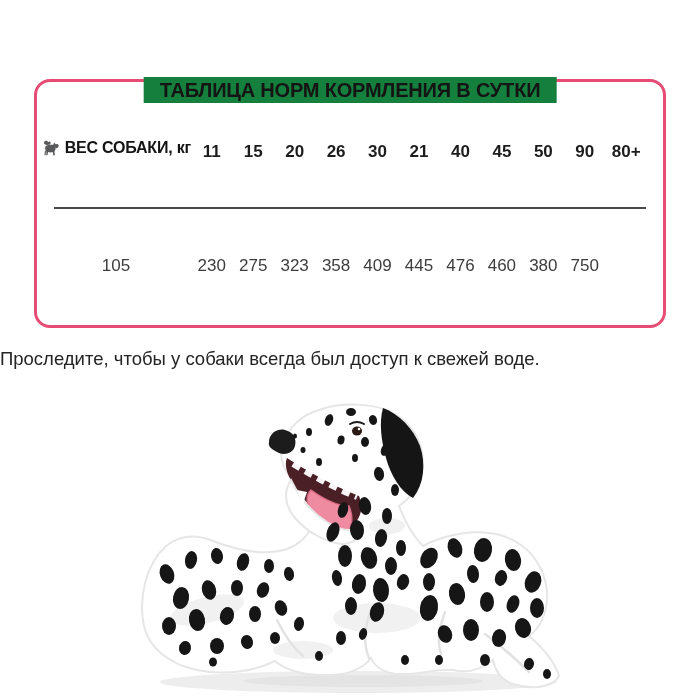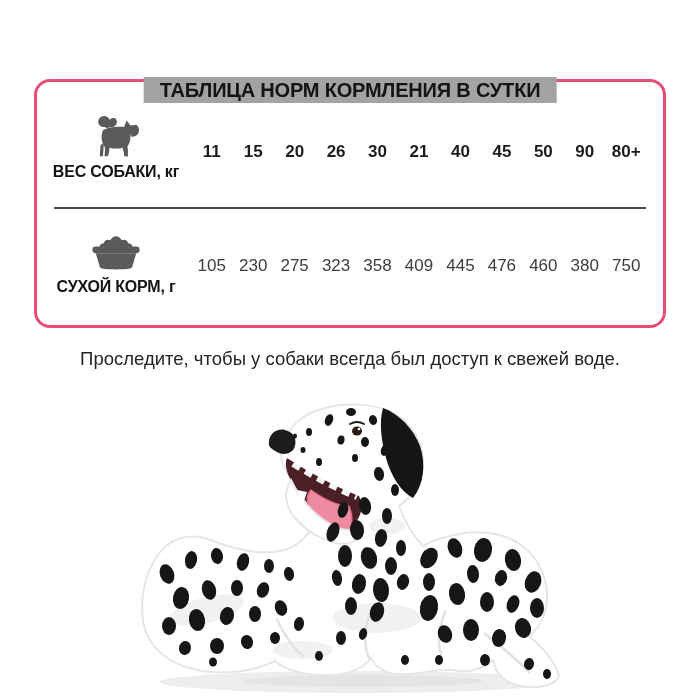--- a/index.html
+++ b/index.html
@@ -18,57 +18,57 @@
   
   .table-card{
     position:absolute;left:34px;top:79px;width:632px;height:249px;
     box-sizing:border-box;
     border:3px solid var(--accent);
     border-radius:16px;
     background:#ffffff;
   }
   .table-title{
     position:absolute;top:-5px;left:50%;transform:translateX(-50%);
-    background:#a3a3a3;
+    background:#15803d;
     padding:0 16px;
     font-size:20px;line-height:26px;font-weight:bold;
     letter-spacing:-0.2px;
     color:var(--text_dark);
     white-space:nowrap;
   }
   .t-row{
     display:grid;
     grid-template-columns:150px repeat(11,1fr);
     align-items:center;
     padding:0 16px 0 4px;
   }
   .t-row.row-weight{height:125px;}
   .t-row.row-food{height:113px;}
   .row-label{
-    display:flex;flex-direction:column;align-items:center;justify-content:center;
+    display:flex;flex-direction:row;align-items:center;justify-content:center;
     gap:5px;
   }
   .row-label .lbl{
     font-weight:bold;font-size:16px;letter-spacing:-0.2px;
     color:var(--text_dark);white-space:nowrap;
   }
   .cell{
     text-align:center;font-size:17px;color:var(--text_value);
   }
   .row-weight .cell{font-weight:bold;color:#1c1c1c;padding-top:14px;}
   .row-weight .row-label{padding-top:6px;}
   .divider{
     height:2px;background:var(--divider);
     margin:0 17px;border:none;
   }
   .ricon{display:block;}
   
   .note{
     position:absolute;top:348px;left:0;width:700px;
-    text-align:center;
+    text-align:left;
     font-size:18.5px;color:#242424;
   }
   
   .dog-photo{
     position:absolute;left:133px;top:398px;width:435px;height:300px;
   }
 </style>
 </head>
 <body>
 
@@ -100,37 +100,20 @@
     <div class="cell">40</div>
     <div class="cell">45</div>
     <div class="cell">50</div>
     <div class="cell">90</div>
     <div class="cell">80+</div>
   </div>
 
   <hr class="divider">
 
   <div class="t-row row-food">
-    <div class="row-label">
-      <svg class="ricon" width="54" height="38" viewBox="0 0 64 44">
-        <g fill="#595a5c">
-
-          <circle cx="23" cy="11" r="6"></circle>
-          <circle cx="32" cy="8" r="7"></circle>
-          <circle cx="41" cy="11" r="6"></circle>
-          <circle cx="17" cy="14" r="4.5"></circle>
-          <circle cx="47" cy="14" r="4.5"></circle>
-
-          <rect x="4" y="13" width="56" height="8" rx="4"></rect>
-
-          <path d="M8,21 L56,21 L51,38 C50,41 14,41 13,38 Z"></path>
-        </g>
-      </svg>
-      <span class="lbl">СУХОЙ КОРМ, г</span>
-    </div>
     <div class="cell">105</div>
     <div class="cell">230</div>
     <div class="cell">275</div>
     <div class="cell">323</div>
     <div class="cell">358</div>
     <div class="cell">409</div>
     <div class="cell">445</div>
     <div class="cell">476</div>
     <div class="cell">460</div>
     <div class="cell">380</div>

